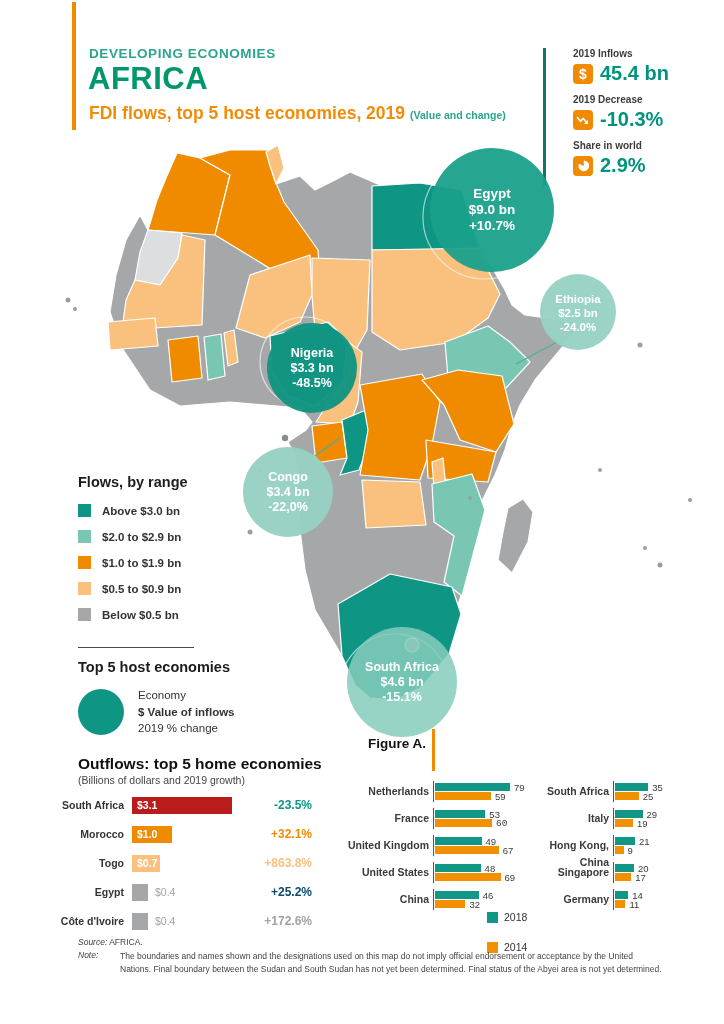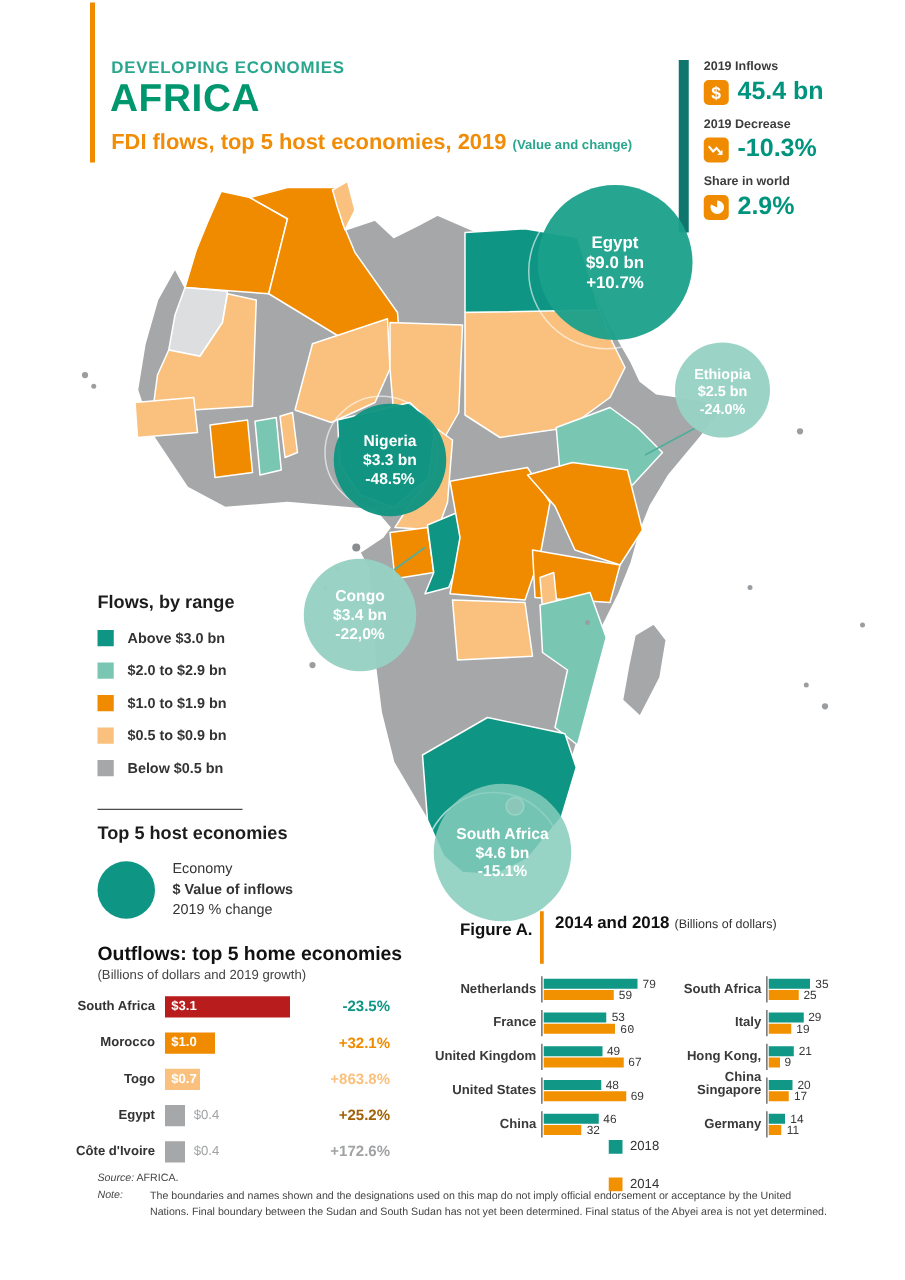--- a/index.html
+++ b/index.html
@@ -11,21 +11,21 @@
   .abs { position:absolute; }
 
   
   #accent-bar { left:72px; top:2px; width:4px; height:128px; background:#f08b00; }
   #kicker { left:89px; top:46px; font-size:13.5px; font-weight:600; letter-spacing:.6px; color:#2ba68e; }
   #page-title { left:88px; top:61px; font-size:31px; font-weight:800; letter-spacing:.5px; color:#00976f; }
   #subtitle { left:89px; top:103px; font-size:17.5px; font-weight:700; color:#f18c07; }
   #subtitle .note { font-size:10.5px; font-weight:600; color:#2ba68e; margin-left:5px; }
 
   
-  #stats { left:543px; top:48px; width:172px; border-left:8px solid #0f766e; padding-left:12px; }
+  #stats { left:543px; top:48px; width:172px; border-left:3px solid #0f766e; padding-left:27px; }
   .stat { margin-bottom:9px; }
   .stat-label { font-size:10px; font-weight:700; color:#3c3c3c; }
   .stat-row { display:flex; align-items:center; gap:7px; margin-top:3px; }
   .stat-icon { width:20px; height:20px; background:#f08b00; border-radius:4px; color:#fff;
                display:flex; align-items:center; justify-content:center; font-weight:bold; font-size:14px; flex:0 0 auto; }
   .stat-value { font-size:20px; font-weight:bold; color:#00947e; }
 
   
   #flow-legend { left:78px; top:474px; }
   .flow-title { font-size:14.5px; font-weight:bold; color:#1c1c1c; margin-bottom:14px; }
@@ -271,34 +271,33 @@
       <span class="of-label">Togo</span>
       <div class="of-bar" style="width: 28px; background: rgb(249, 193, 125);">
         <span class="of-val-in">$0.7</span>
       </div>
       <span class="of-change" style="color: rgb(249, 193, 125);">+863.8%</span>
     </div>
     <div class="of-row" style="top: 87px;">
       <span class="of-label">Egypt</span>
       <div class="of-bar" style="width: 16px; background: rgb(165, 167, 169);"></div>
       <span class="of-val-out" style="left: 95px;">$0.4</span>
-      <span class="of-change" style="color: #a16207;">+25.2%</span>
+      <span class="of-change" style="color: #0c4a6e;">+25.2%</span>
     </div>
     <div class="of-row" style="top: 116px;">
       <span class="of-label">Côte d'Ivoire</span>
       <div class="of-bar" style="width: 16px; background: rgb(165, 167, 169);"></div>
       <span class="of-val-out" style="left: 95px;">$0.4</span>
       <span class="of-change" style="color: rgb(160, 162, 164);">+172.6%</span>
     </div>
   </div>
 
 <div class="abs" id="figa-label">Figure A.</div>
 <div class="abs" id="figa-bar"></div>
 <div class="abs" id="figa-title">
-  <div><span>2014 and 2018</span><span class="note">(Billions of dollars)</span></div>
 </div>
 <div class="abs" id="figa-chart">
   <div id="figa-legend">
       <div class="fa-leg">
         <span class="fa-leg-swatch" style="background: rgb(17, 151, 134);"></span>
         <span>2018</span>
       </div>
       <div class="fa-leg">
         <span class="fa-leg-swatch" style="background: rgb(242, 145, 0);"></span>
         <span>2014</span>

